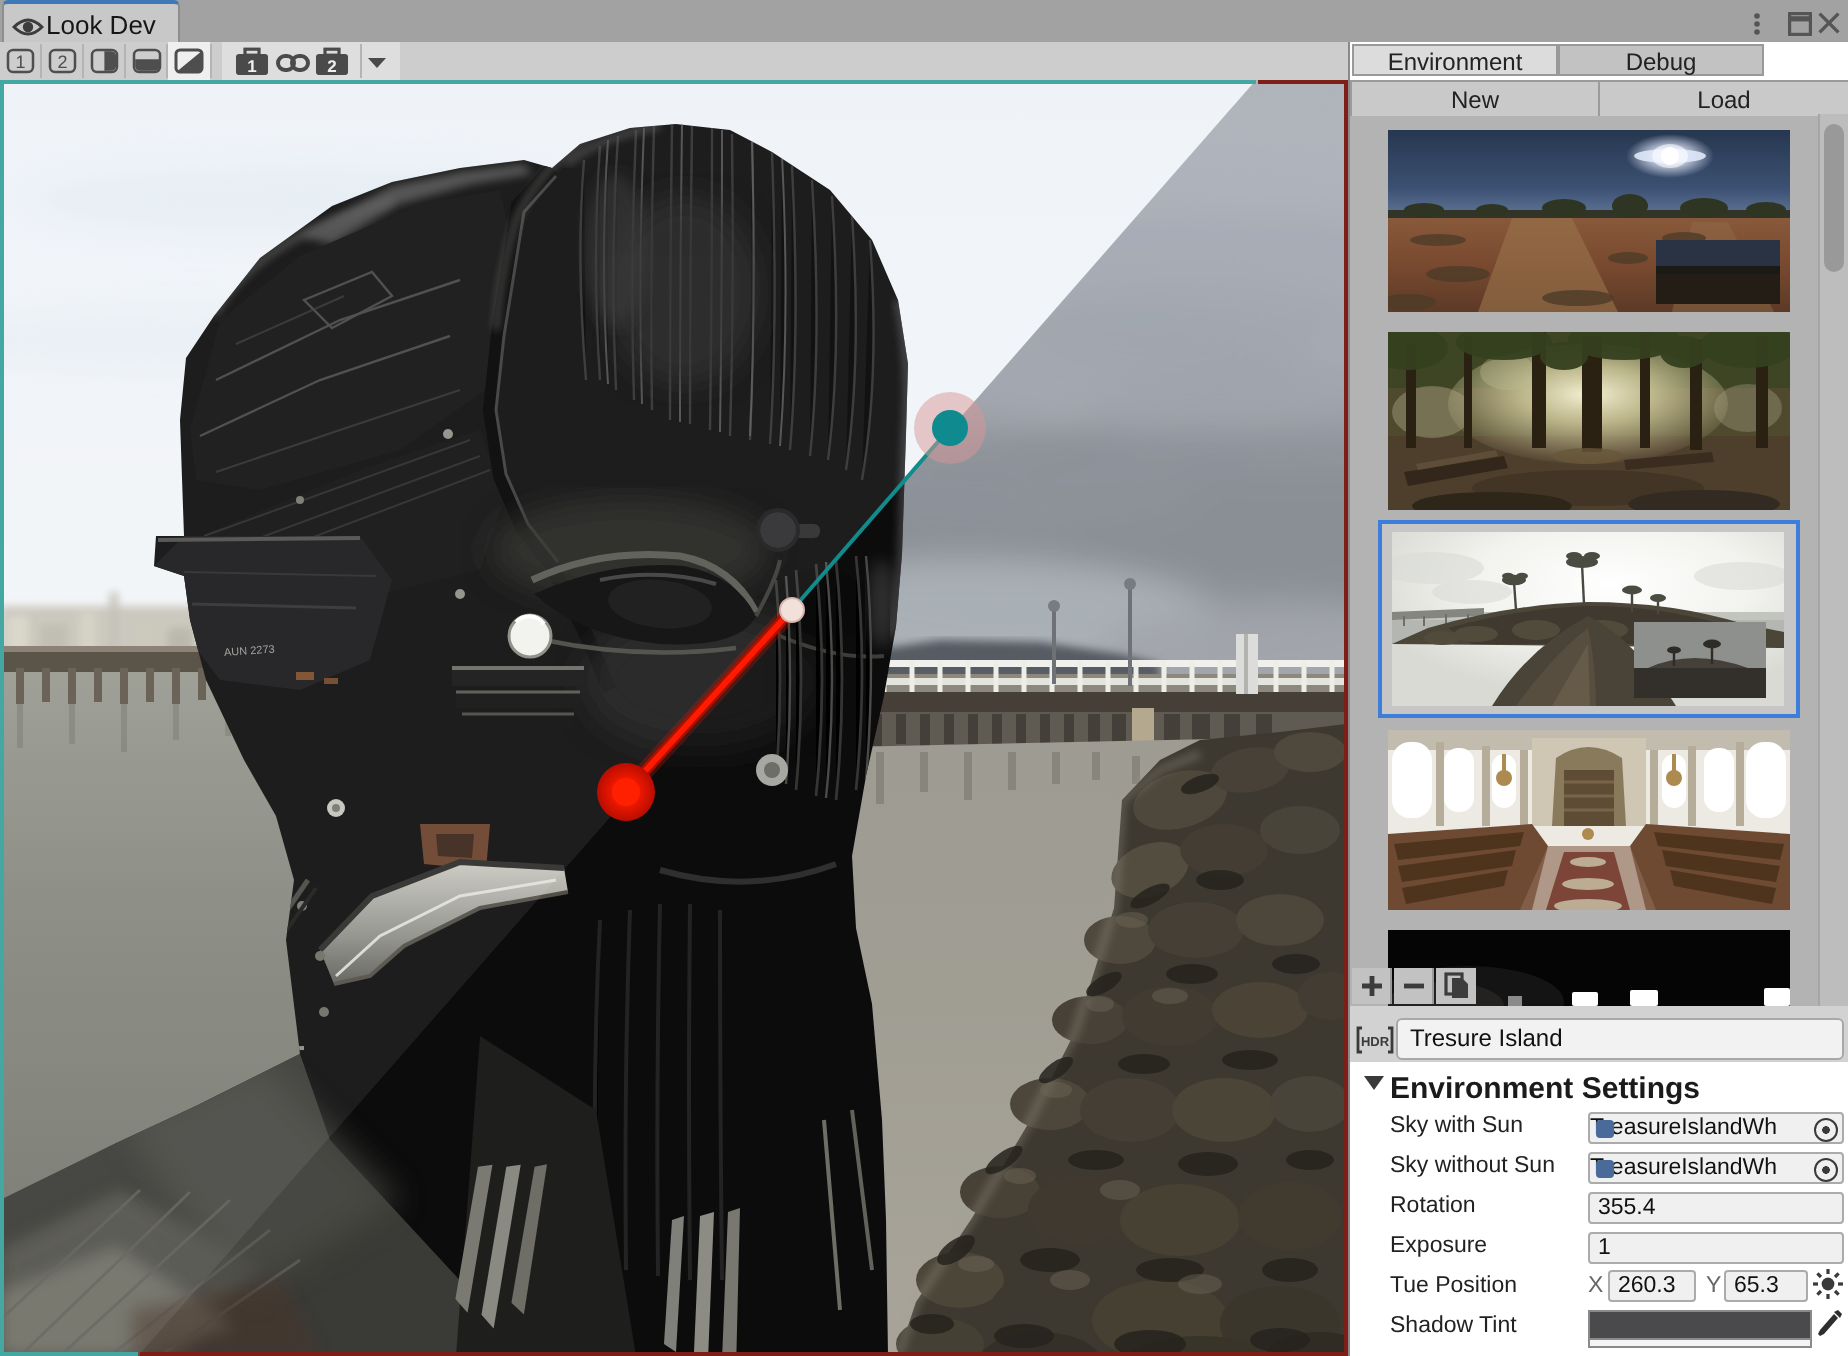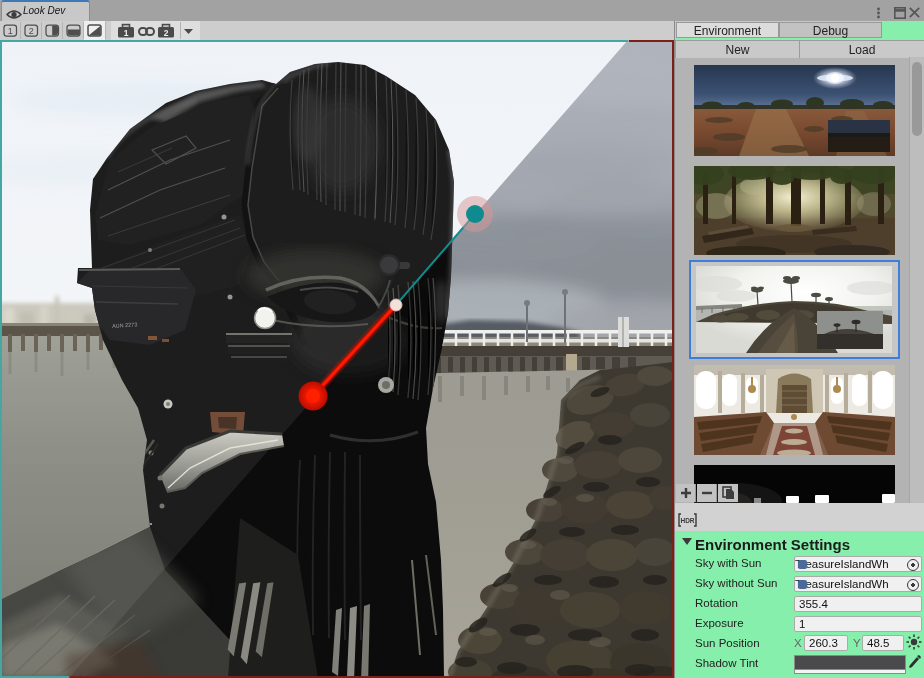--- a/index.html
+++ b/index.html
@@ -4,25 +4,25 @@
 <style>
 * { margin:0; padding:0; box-sizing:border-box; }
 html,body { width:924px; height:678px; overflow:hidden; background:#a6a6a6;
   font-family:"Liberation Sans", sans-serif; }
 #root { position:relative; width:924px; height:678px; }
 .abs { position:absolute; }
 
 #titlebar { left:0; top:0; width:924px; height:21px; background:#a2a2a2; }
 #tab { left:1px; top:0; width:89px; height:21px; background:#c8c8c8;
   border-top:2.5px solid #3e78b6; border-radius:3px 3px 0 0; border-left:1px solid #8e8e8e; border-right:1px solid #8e8e8e; }
-#tabtext { left:23px; top:5px; font-size:10px; color:#161616;font-style:italic; }
+#tabtext { left:23px; top:5px; font-size:13px; color:#161616; }
 
 #toolbar { left:0; top:21px; width:674px; height:19px; background:#cdcdcd; }
 
-#panel { left:674px; top:21px; width:250px; height:657px; background:#86efac;
+#panel { left:674px; top:21px; width:250px; height:657px; background:#ffffff;
   border-left:1px solid #8a8a8a; }
 .ptab { top:1px; height:16px; border:1px solid #999; font-size:12px; color:#222; text-align:center; line-height:17px; }
 .pbtn { top:19px; height:35px; font-size:12px; color:#222; text-align:center; line-height:18px;
   background:#c9c9c9; border:1px solid #9b9b9b; }
 #listarea { left:0; top:37px; width:250px; height:447px; background:#b3b3b3; }
 .thumb { left:19px; width:201px; overflow:hidden; }
 #selbox { left:14px; top:239px; width:211px; height:99px; border:2.5px solid #3d7edb; background:#c6c6c6; }
 #scrolltrack { left:234px; top:36px; width:16px; height:448px; background:#bdbdbd; border-left:1px solid #a6a6a6; }
 #scrollthumb { left:237px; top:41px; width:10px; height:74px; background:#999999; border-radius:5px; }
 .minibtn { top:463px; width:20px; height:18px; background:#c2c2c2; }
@@ -823,37 +823,38 @@
       </svg>
     </div>
 
     <div class="abs" id="hdrstrip"></div>
     <div class="abs" style="left:3px;top:492px;width:19px;height:14px;">
       <svg width="19" height="14">
         <path d="M3,1 L1,1 L1,13 L3,13 M16,1 L18,1 L18,13 L16,13" stroke="#3a3a3a" stroke-width="1.4" fill="none"></path>
         <text x="9.5" y="10" font-size="6.5" font-weight="bold" fill="#3a3a3a" text-anchor="middle" font-family="Liberation Sans, sans-serif">HDR</text>
       </svg>
     </div>
+    <div class="abs" id="hdrfield">Tresure Island</div>
 
     <div class="abs" style="left:7px;top:517px;width:0;height:0;border-left:5px solid transparent;border-right:5px solid transparent;border-top:7px solid #3a3a3a;"></div>
     <div class="abs" id="envhdr">Environment Settings</div>
 
     <div class="abs rowlab" style="top:536px;">Sky with Sun</div>
     <div class="abs field objfield" style="top:535px;">TreasureIslandWh</div>
     <div class="abs rowlab" style="top:556px;">Sky without Sun</div>
     <div class="abs field objfield" style="top:555px;">TreasureIslandWh</div>
     <div class="abs rowlab" style="top:576px;">Rotation</div>
     <div class="abs field" style="top:575px;">355.4</div>
     <div class="abs rowlab" style="top:596px;text-align:center;">Exposure</div>
     <div class="abs field" style="top:595px;">1</div>
-    <div class="abs rowlab" style="top:616px;">Sun Position</div>
+    <div class="abs rowlab" style="top:616px;">Tue Position</div>
     <div class="abs" style="left:119px;top:616px;font-size:11.5px;color:#666;">X</div>
     <div class="abs field" style="left:129px;top:614px;width:44px;">260.3</div>
     <div class="abs" style="left:178px;top:616px;font-size:11.5px;color:#666;">Y</div>
-    <div class="abs field" style="left:187px;top:614px;width:42px;">48.5</div>
+    <div class="abs field" style="left:187px;top:614px;width:42px;">65.3</div>
     <div class="abs" style="left:231px;top:613px;">
       <svg width="16" height="16">
         <circle cx="8" cy="8" r="3.2" fill="#3a3a3a"></circle>
         <g stroke="#3a3a3a" stroke-width="1.6">
           <line x1="8" y1="0.5" x2="8" y2="3"></line>
             <line x1="8" y1="13" x2="8" y2="15.5"></line>
           <line x1="0.5" y1="8" x2="3" y2="8"></line>
             <line x1="13" y1="8" x2="15.5" y2="8"></line>
           <line x1="2.7" y1="2.7" x2="4.5" y2="4.5"></line>
             <line x1="11.5" y1="11.5" x2="13.3" y2="13.3"></line>

